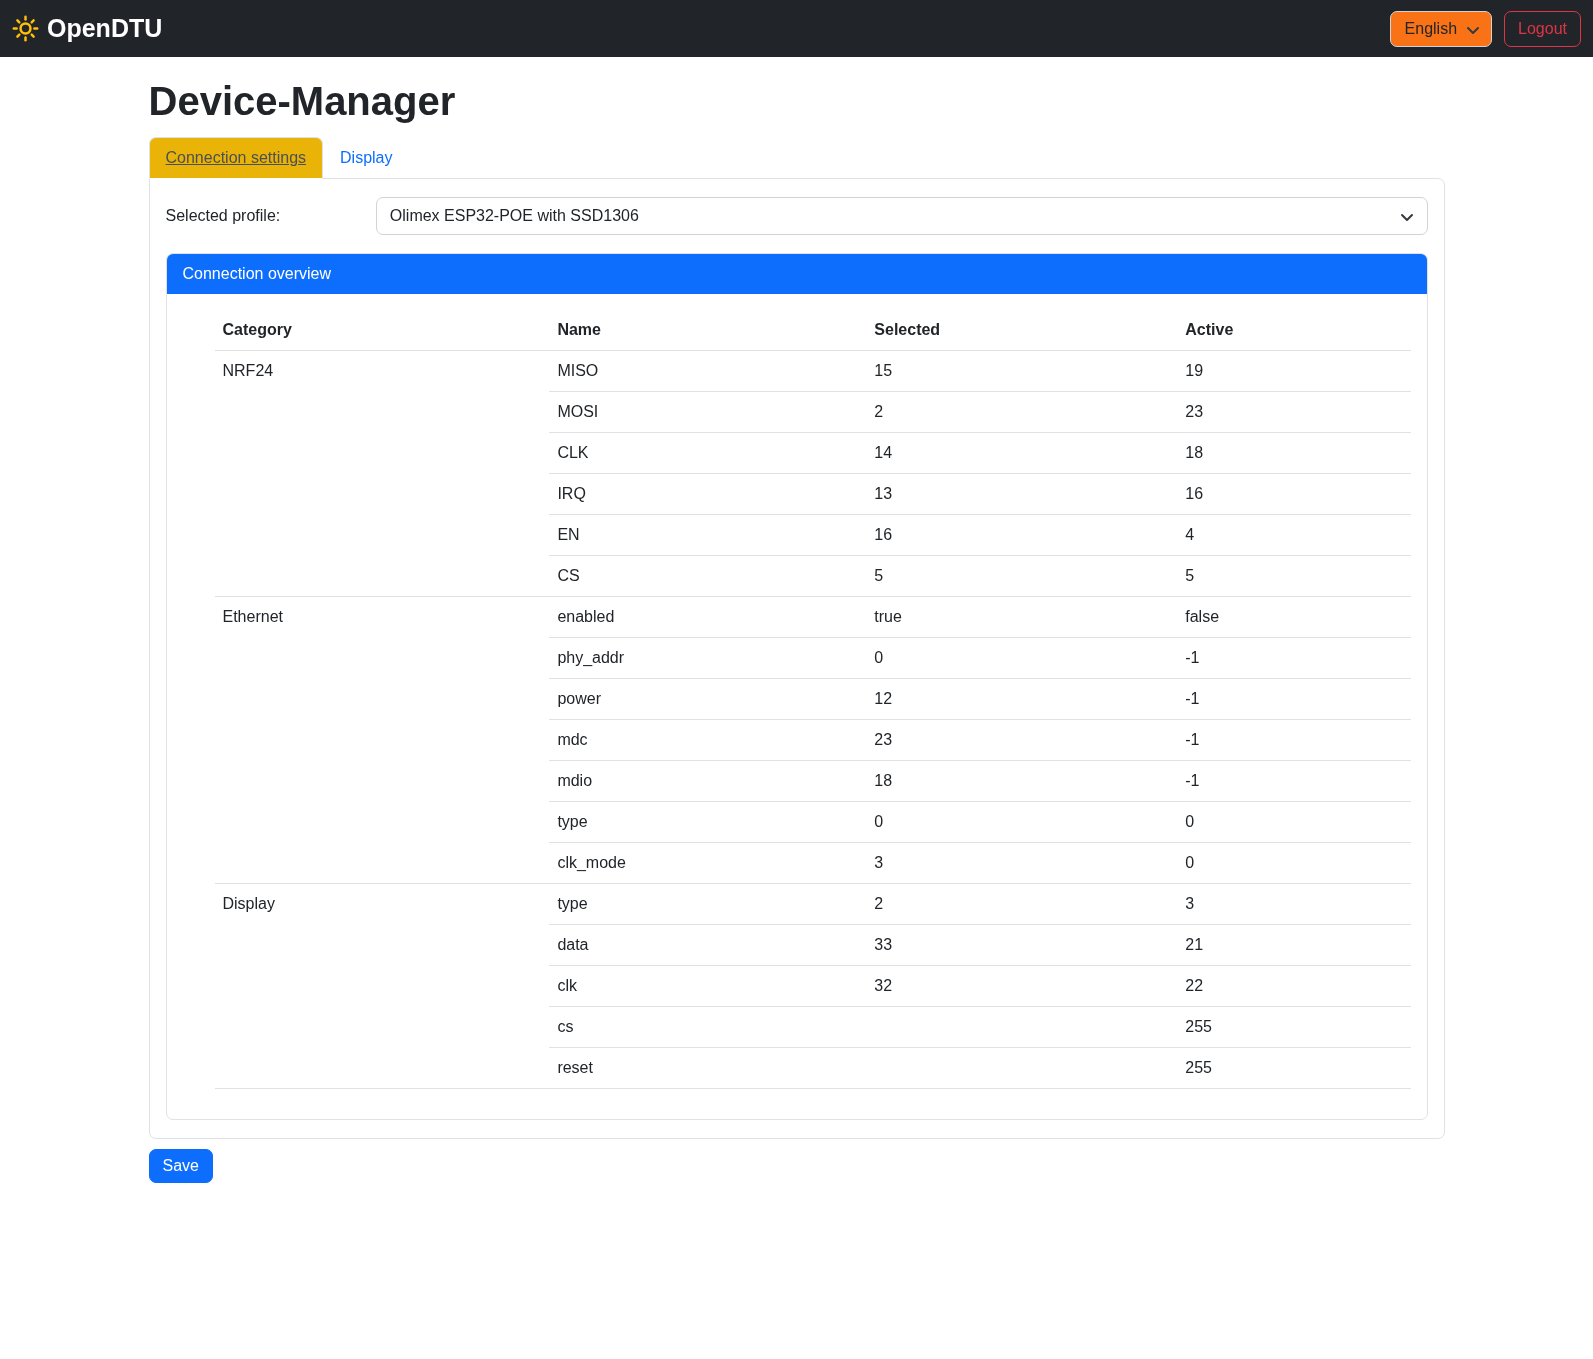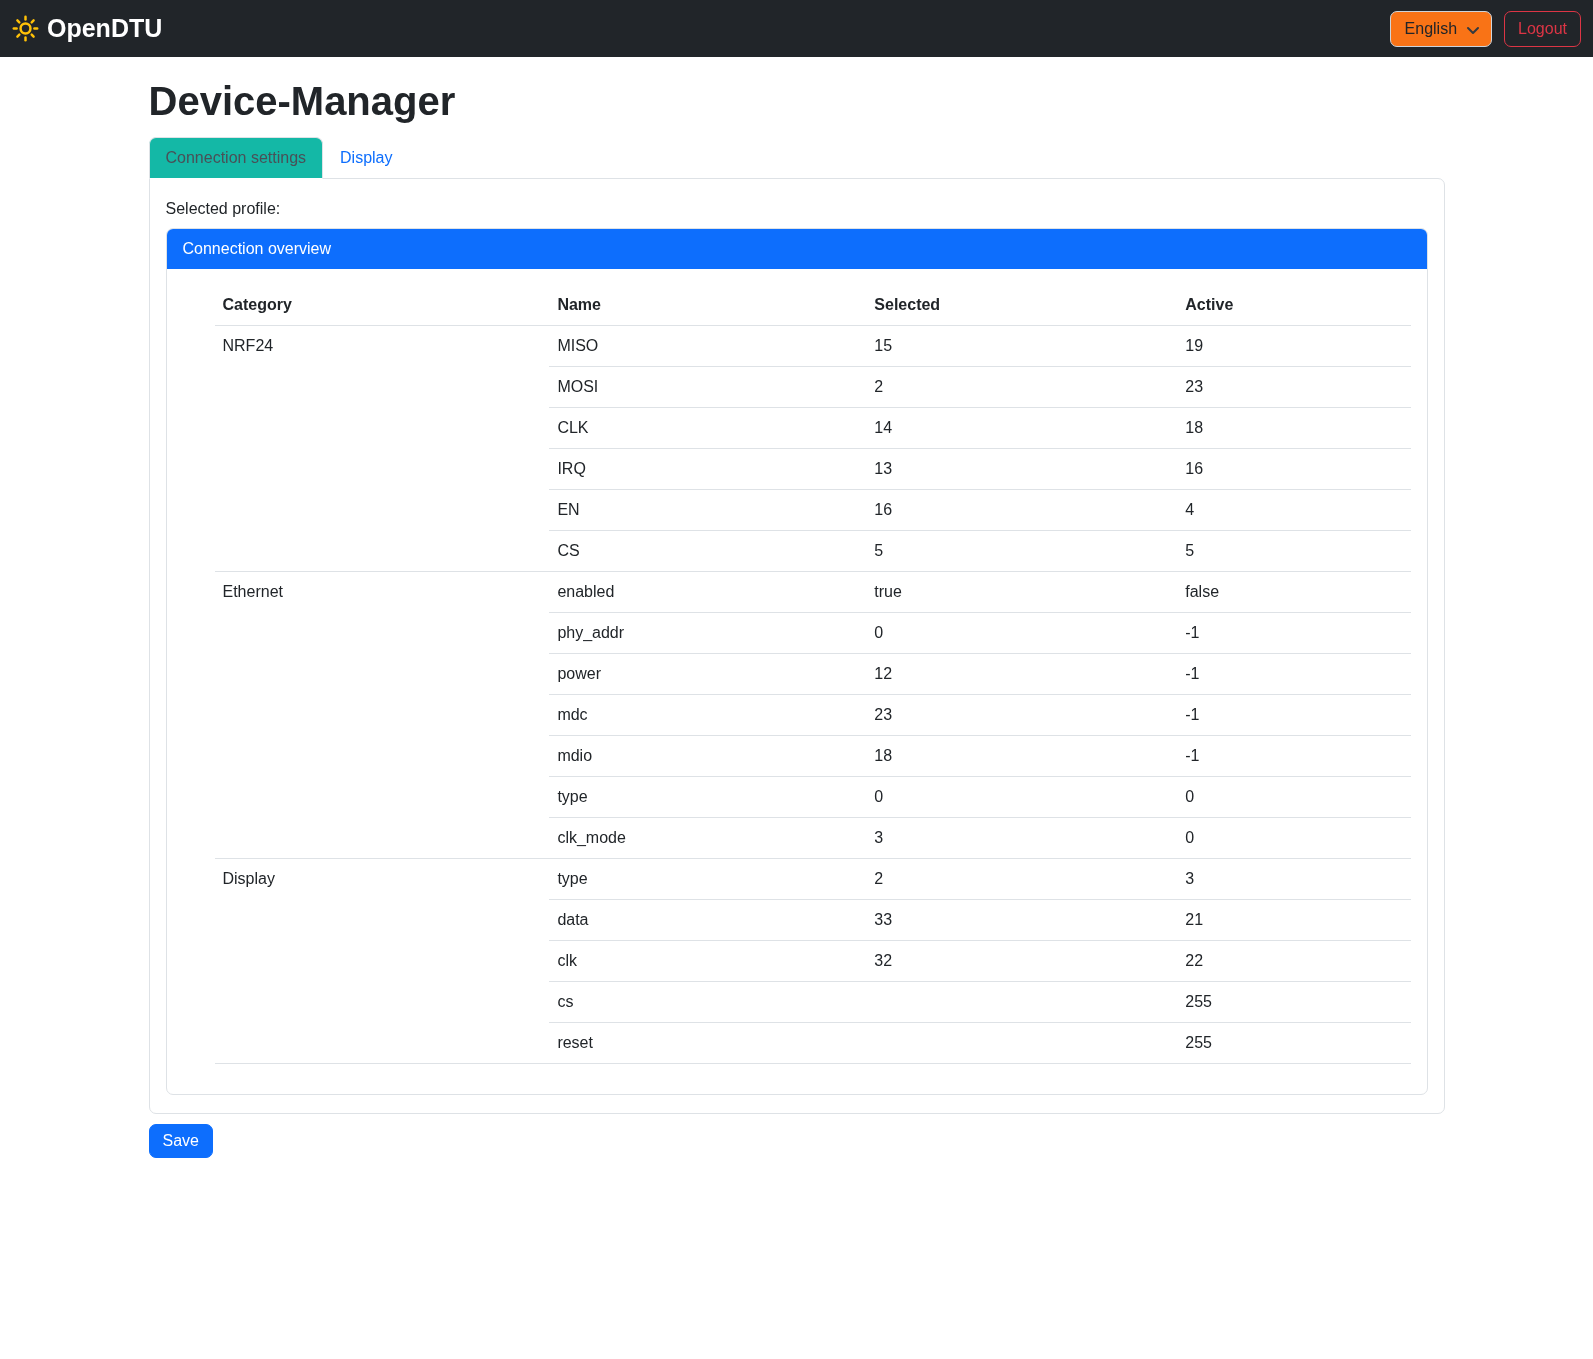--- a/index.html
+++ b/index.html
@@ -29,24 +29,24 @@
   .logout-btn{
     background:transparent;color:var(--danger);border:1px solid var(--danger);border-radius:7px;
     height:36px;padding:0 13px;font-size:16px;font-family:inherit;cursor:pointer;
   }
   
   .container{max-width:1320px;margin:0 auto;padding:0 12px;}
   .page-title{font-size:40px;font-weight:600;margin:20px 0 12px;line-height:1.2;}
   
   .nav-tabs{display:flex;}
   .nav-tab{padding:8px 16px;border:1px solid transparent;border-radius:7px 7px 0 0;margin-bottom:-1px;position:relative;z-index:2;cursor:pointer;color:var(--accent);}
-  .nav-tab.active{background:#14b8a6;border-color:var(--border) var(--border) #fff;color:var(--tab-active-text);}
+  .nav-tab.active{background:#eab308;border-color:var(--border) var(--border) #fff;color:var(--tab-active-text);text-decoration:underline;}
   .tab-content{border:1px solid var(--border);border-radius:0 7px 7px 7px;background:#fff;padding:18px 16px 10px;}
   
-  .profile-row{display:flex;align-items:center;margin-bottom:7px;}
+  .profile-row{display:flex;align-items:center;margin-bottom:18px;}
   .profile-label{width:16.6667%;padding-right:12px;}
   .profile-select{
     position:relative;flex:1;border:1px solid var(--select-border);border-radius:7px;height:38px;
     display:flex;align-items:center;padding:0 36px 0 13px;cursor:pointer;background:#fff;
   }
   .profile-select .chev{position:absolute;right:12px;top:11px;}
   
   .alert{
     background:var(--alert-bg);border:1px solid var(--alert-border);color:var(--alert-text);
     border-radius:7px;padding:14px 16px;margin-bottom:21px;
@@ -109,20 +109,28 @@
 
   <div class="nav-tabs">
     <div class="nav-tab active">Connection settings</div>
     <div class="nav-tab">Display</div>
   </div>
 
   <div class="tab-content">
 
     <div class="profile-row">
       <div class="profile-label">Selected profile:</div>
+      <div class="profile-select">
+        <span>Olimex ESP32-POE with SSD1306</span>
+        <span class="chev">
+          <svg width="16" height="16" viewBox="0 0 16 16" fill="none" stroke="#343a40" stroke-width="2" stroke-linecap="round" stroke-linejoin="round">
+              <path d="M3 6l5 5 5-5"></path>
+            </svg>
+        </span>
+      </div>
     </div>
 
 
     <div class="card">
       <div class="card-header">Connection overview</div>
       <div class="card-body">
         <table class="conn-table">
           <colgroup>
               <col class="c1">
               <col class="c2">

